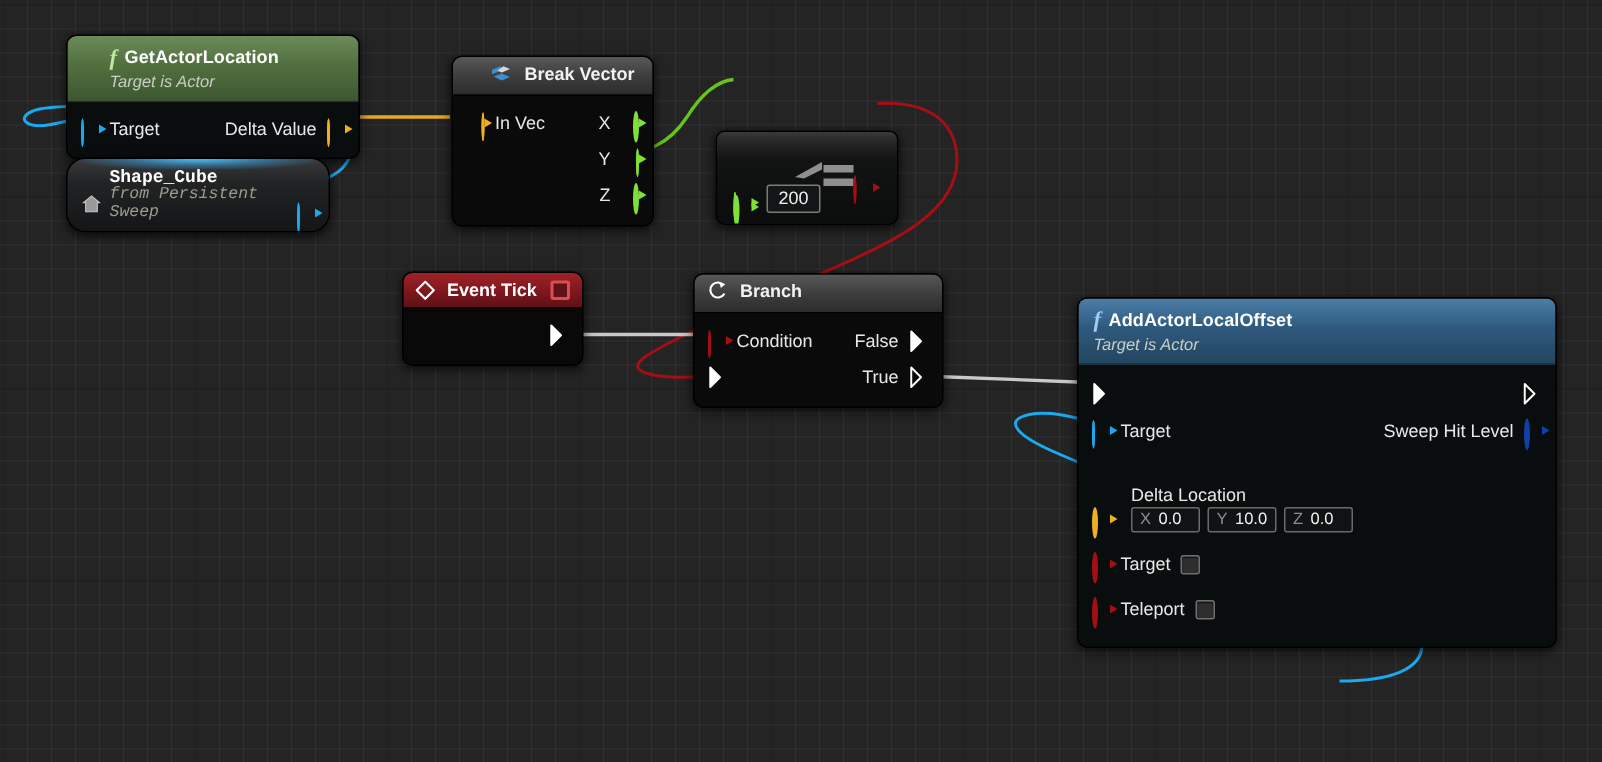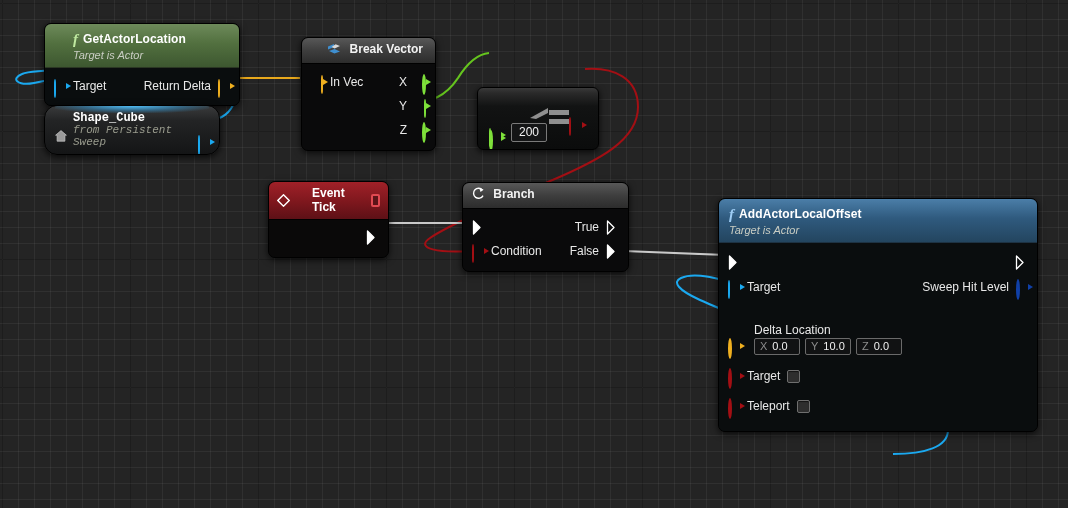--- a/index.html
+++ b/index.html
@@ -68,21 +68,21 @@
     background: #0b0a0a;
     border: 1px solid #000;
     border-radius: 7px;
     box-shadow: 0 2px 7px rgba(0,0,0,0.75);
     overflow: hidden;
   }
   .ehead {
     background: linear-gradient(to bottom, #a02128 0%, #7d171d 55%, #5d1016 100%);
     padding: 4px 8px 5px 8px;
     font-size: 12px; font-weight: bold; color: #fff;
-    display: flex; align-items: center; gap: 22px;
+    display: flex; align-items: center; gap: 8px;
     border-bottom: 1px solid #000;
   }
   .ebody { background: #0a0909; padding: 5px 0 8px 0; }
 
   
   .vnode {
     background: linear-gradient(to bottom, #3a3b3c 0%, #232425 30%, #141516 100%);
     border: 1px solid #000;
     border-radius: 13px;
     box-shadow: 0 2px 7px rgba(0,0,0,0.8);
@@ -184,21 +184,21 @@
     <div><span class="fglyph">f</span><span class="ftitle">GetActorLocation</span></div>
     <div class="fsub">Target is Actor</div>
   </div>
   <div class="fbody">
     <div class="row">
       <span class="pinwrap-l">
         <span class="pin"><span class="disc" style="background:#1ba9f0;border:1px solid #1ba9f0;"></span><span class="arrowtip" style="border-left:5px solid #1ba9f0;"></span></span>
       </span>
       <span class="lbl">Target</span>
       <span class="spacer"></span>
-      <span class="lbl">Return Delta</span>
+      <span class="lbl">Delta Value</span>
       <span class="pinwrap-r">
         <span class="pin"><span class="disc" style="background:#f0b020;border:1px solid #f0b020;"></span><span class="arrowtip" style="border-left:5px solid #f0b020;"></span></span>
       </span>
     </div>
   </div>
 </div>
 
 <div class="node vnode" style="left:44px; top:105px; width:176px;">
   <div style="display:flex; align-items:flex-end;font-family:Liberation Mono, monospace;">
     <span class="vhouse">
@@ -309,47 +309,47 @@
       <svg width="13" height="13" viewBox="0 0 13 13">
           <path d="M10.5 3.2 A5 5 0 1 0 11 8.6" fill="none" stroke="#ffffff" stroke-width="1.4"></path>
           <path d="M7.4 1.2 L11.6 2.4 L8.6 5.0 Z" fill="#ffffff"></path>
         </svg>
     </span>
     <span>Branch</span>
   </div>
   <div class="gbody">
     <div class="row">
       <span class="pinwrap-l">
+        <span class="pin"><span class="disc" style="background:#a30f14;border:1px solid #a30f14;width:12px;height:12px;"></span><span class="arrowtip" style="border-left:5px solid #a30f14;"></span></span>
+      </span>
+      <span class="lbl">Condition</span>
+      <span class="spacer"></span>
+      <span class="lbl">False</span>
+      <span class="pinwrap-r">
         <span class="exec">
           <svg width="13" height="15" viewBox="0 0 13 15">
               <path d="M1.5 1 L8 7.5 L1.5 14 Z" fill="#ffffff" stroke="#ffffff" stroke-width="1.3" stroke-linejoin="round"></path>
             </svg>
         </span>
       </span>
+    </div>
+    <div class="row">
+      <span class="pinwrap-l">
+        <span class="exec">
+          <svg width="13" height="15" viewBox="0 0 13 15">
+              <path d="M1.5 1 L8 7.5 L1.5 14 Z" fill="#ffffff" stroke="#ffffff" stroke-width="1.3" stroke-linejoin="round"></path>
+            </svg>
+        </span>
+      </span>
       <span class="spacer"></span>
       <span class="lbl">True</span>
       <span class="pinwrap-r">
         <span class="exec">
           <svg width="13" height="15" viewBox="0 0 13 15">
               <path d="M1.5 1 L8 7.5 L1.5 14 Z" fill="none" stroke="#ffffff" stroke-width="1.3" stroke-linejoin="round"></path>
-            </svg>
-        </span>
-      </span>
-    </div>
-    <div class="row">
-      <span class="pinwrap-l">
-        <span class="pin"><span class="disc" style="background:#a30f14;border:1px solid #a30f14;width:12px;height:12px;"></span><span class="arrowtip" style="border-left:5px solid #a30f14;"></span></span>
-      </span>
-      <span class="lbl">Condition</span>
-      <span class="spacer"></span>
-      <span class="lbl">False</span>
-      <span class="pinwrap-r">
-        <span class="exec">
-          <svg width="13" height="15" viewBox="0 0 13 15">
-              <path d="M1.5 1 L8 7.5 L1.5 14 Z" fill="#ffffff" stroke="#ffffff" stroke-width="1.3" stroke-linejoin="round"></path>
             </svg>
         </span>
       </span>
     </div>
   </div>
 </div>
 
 <div class="node fnode" style="left:718px; top:198px; width:320px;">
   <div class="fhead blue">
     <div><span class="fglyph">f</span><span class="ftitle">AddActorLocalOffset</span></div>

